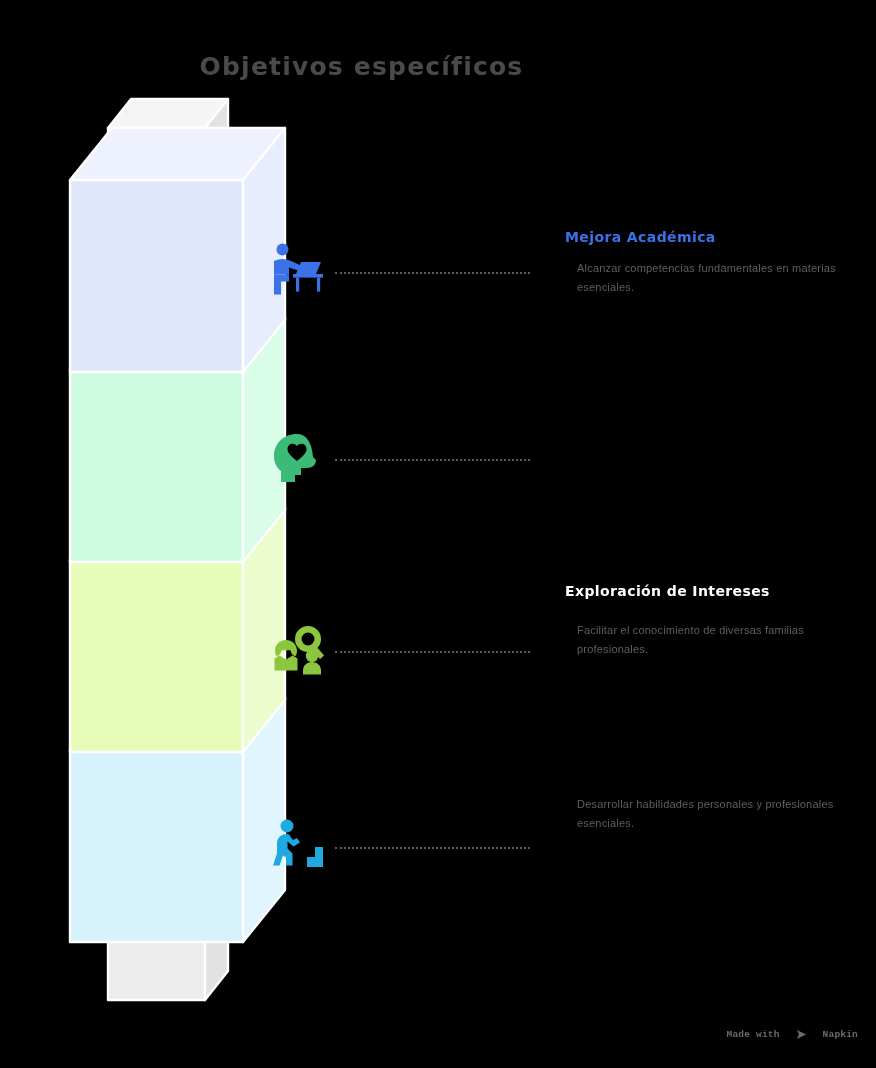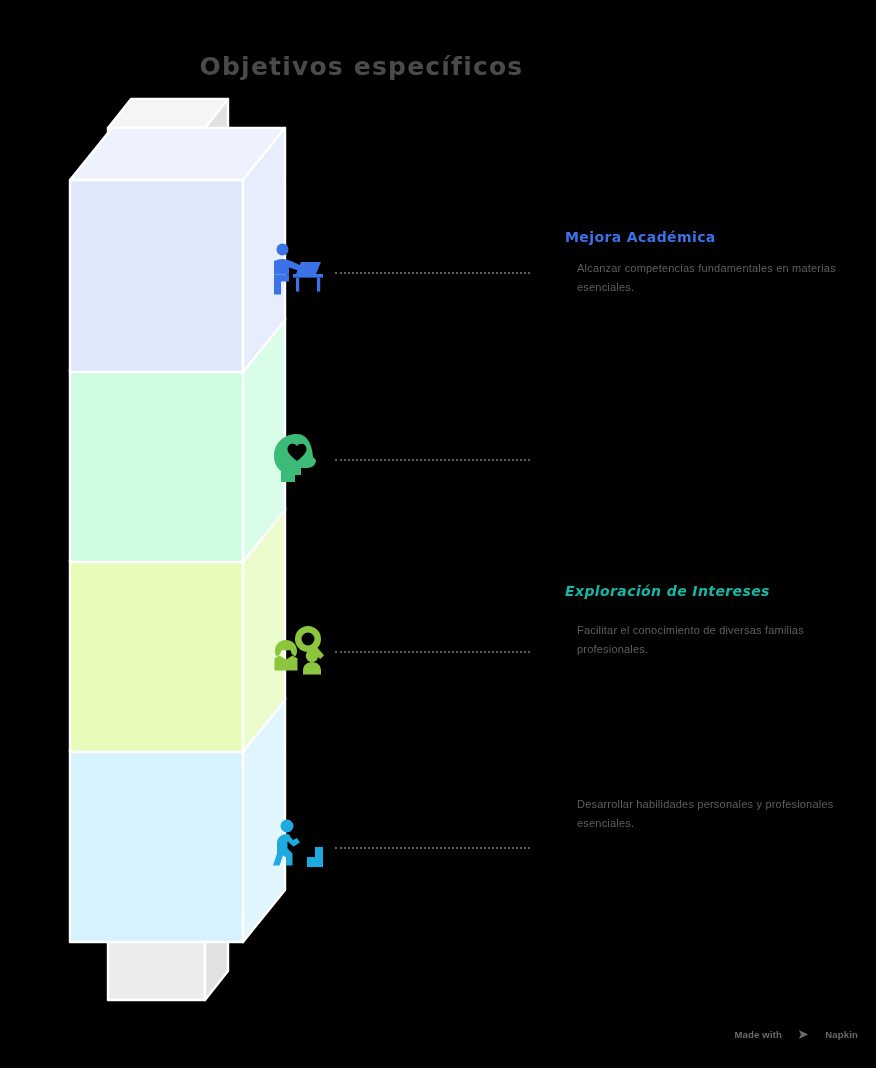--- a/index.html
+++ b/index.html
@@ -90,21 +90,21 @@
     position: absolute;
     right: 18px;
     bottom: 28px;
     display: flex;
     align-items: center;
     gap: 16px;
     color: #6b6b6b;
     font-size: 9.5px;
     font-weight: bold;
     letter-spacing: 0.2px;
-    font-family: Liberation Sans, sans-serif;
+    font-family: Liberation Mono, monospace;
   }
   #watermark svg { display: block; }
 </style>
 </head>
 <body>
 
 <div id="page-title">Objetivos específicos</div>
 
 <div id="stack">
   <svg width="300" height="1068" viewBox="0 0 300 1068" xmlns="http://www.w3.org/2000/svg">
@@ -174,21 +174,21 @@
 
         <path d="M21 20 c-7 0 -11 5 -11 11 c0 2 .6 4 1.8 5.4 l3.2 -2.2 l1.6 -4 l8.8 0 l1.6 4 l3.2 2.2 C31.4 35 32 33 32 31 C32 25 28 20 21 20 Z" fill="#8cc63f"></path>
         <path d="M14.5 35.5 l6.5 4 l6.5 -4 l5 3 v12 h-23 v-12 z" fill="#8cc63f"></path>
         <circle cx="47" cy="36" r="6.2" fill="#8cc63f"></circle>
         <path d="M38 50.5 c0 -5 4 -8.5 9 -8.5 c5 0 9 3.5 9 8.5 v4 h-18 z" fill="#8cc63f"></path>
       </g>
     </svg>
   </div>
   <div class="dots" style="top:39px;"></div>
   <div class="texts" style="top:-30px;">
-    <div class="item-title" style="color: #14b8a6; font-style: italic;">Exploración de Intereses</div>
+    <div class="item-title" style="color: #ffffff;">Exploración de Intereses</div>
     <div class="item-desc" style="margin-top:20px;">Facilitar el conocimiento de diversas familias profesionales.</div>
   </div>
 </div>
 
 <div class="item" style="top:805px;">
   <div class="icon-box" style="top:10px;">
     <svg viewBox="0 0 64 64" xmlns="http://www.w3.org/2000/svg">
       <g fill="#1eaae0">
         <circle cx="22" cy="11" r="6.5" fill="#1eaae0"></circle>
         <path d="M22 19 c-6 0 -10 4 -10 9.5 v10 l-4 12 h6.5 l3.5 -10 l3 2 v8 h6.5 v-12 l-5 -5 v-7 l6 5 l6.5 -4 l-3 -4.5 l-4 2 l-2.5 -3 C24.8 19.4 23.4 19 22 19 Z" fill="#1eaae0"></path>

